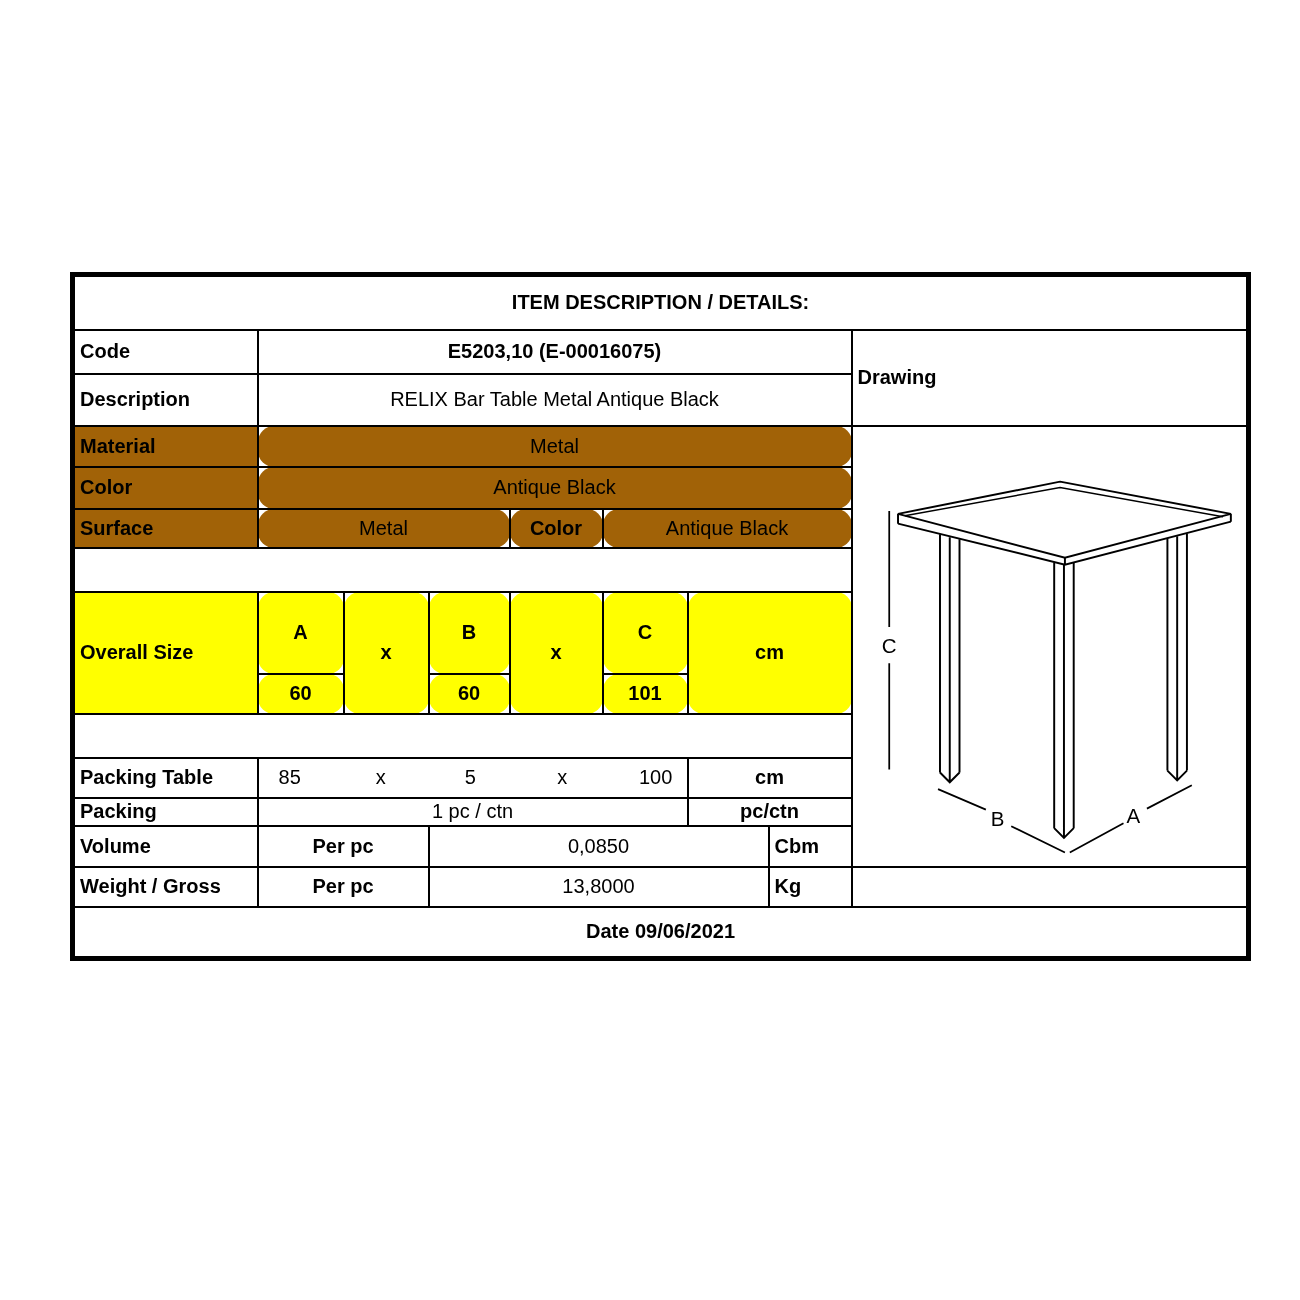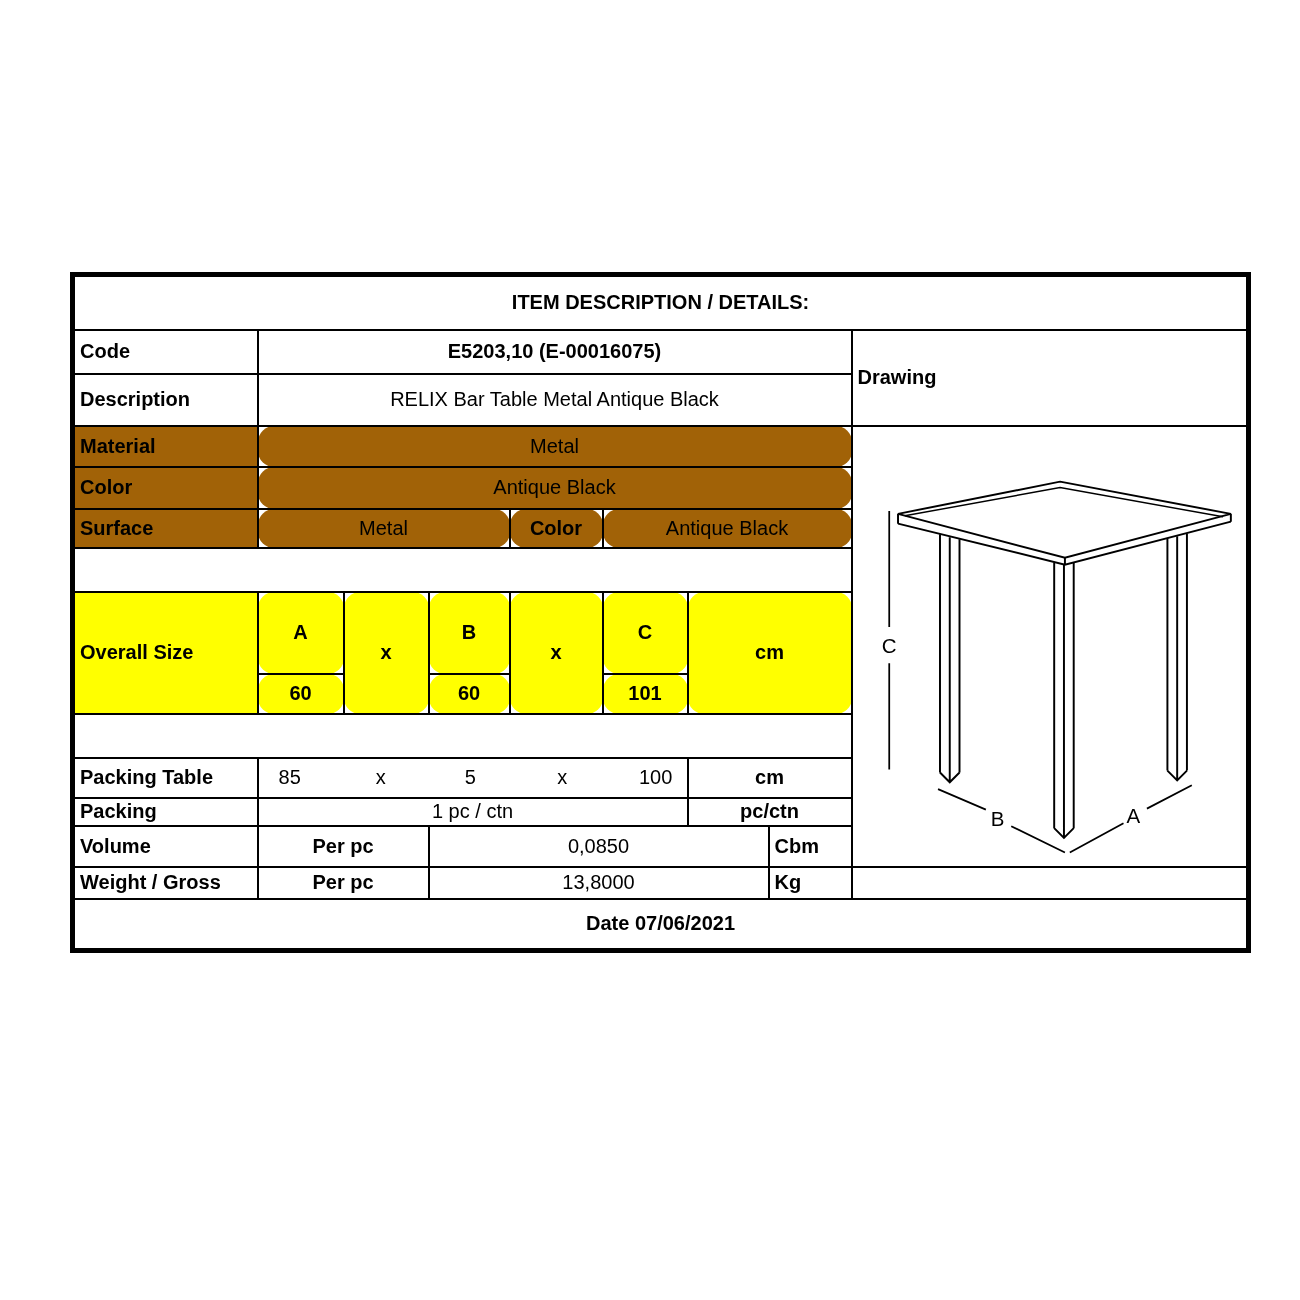--- a/index.html
+++ b/index.html
@@ -138,25 +138,25 @@
       <td colspan="2" class="c b">pc/ctn</td>
     </tr>
 
     <tr style="height:41px">
       <td class="lbl">Volume</td>
       <td colspan="2" class="c b">Per pc</td>
       <td colspan="4" class="c">0,0850</td>
       <td class="lbl">Cbm</td>
     </tr>
 
-    <tr style="height:32px">
+    <tr style="height:40px">
       <td class="lbl bb3">Weight / Gross</td>
       <td colspan="2" class="c b bb3">Per pc</td>
       <td colspan="4" class="c bb3">13,8000</td>
       <td class="lbl bb3">Kg</td>
     </tr>
 
     <tr style="height:52px">
-      <td colspan="9" class="date-cell">Date 07/06/2021</td>
+      <td colspan="9" class="date-cell">Date 09/06/2021</td>
     </tr>
   </tbody>
     </table>
 </div>
 
 </body></html>

